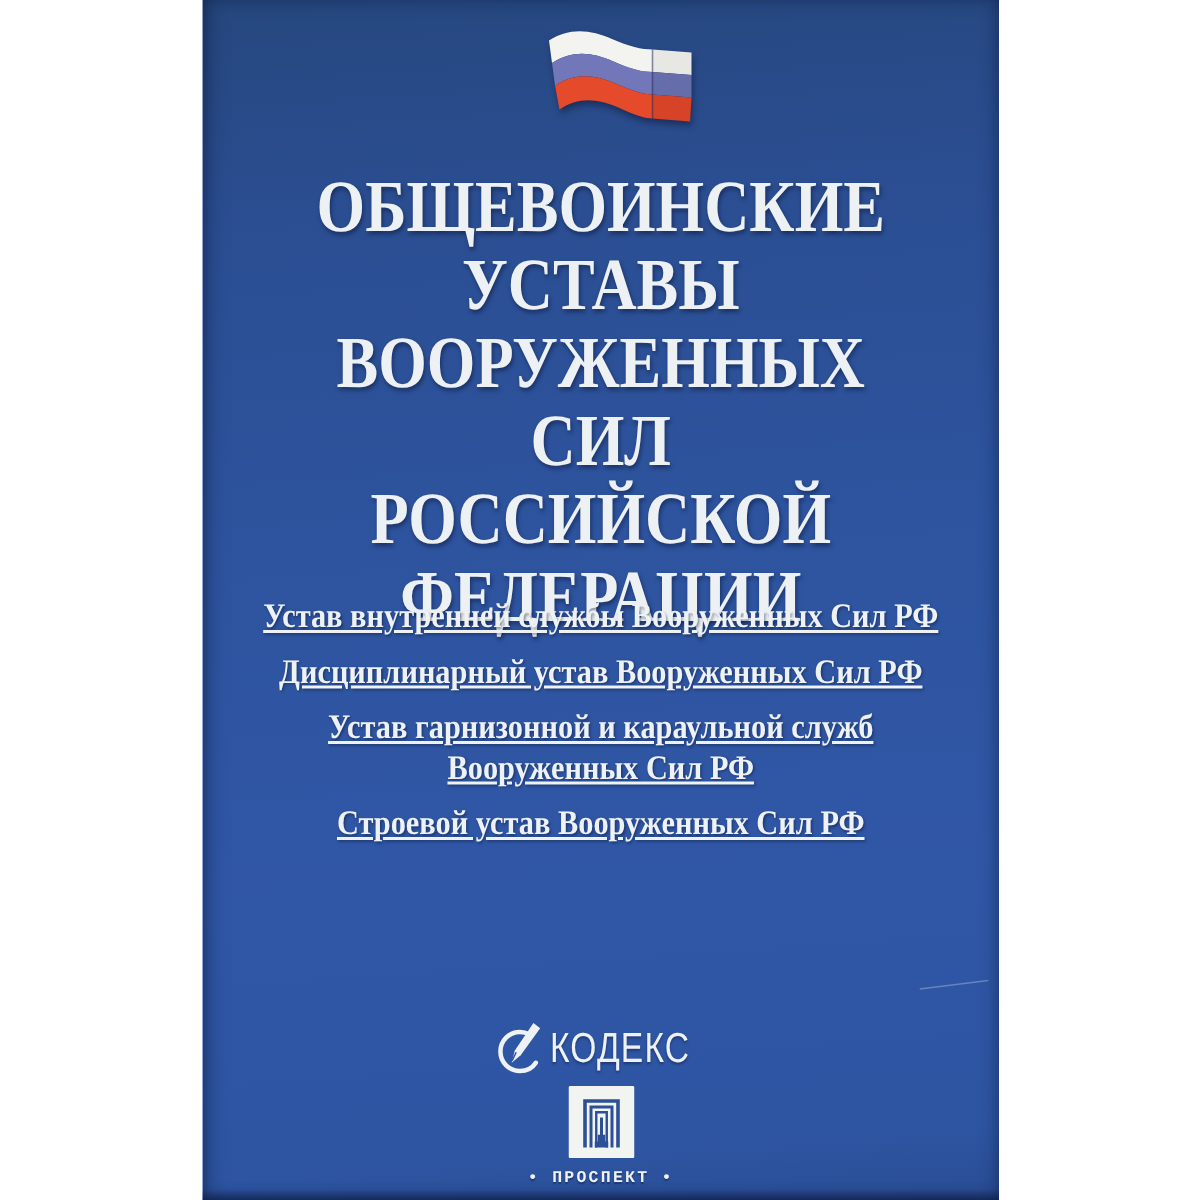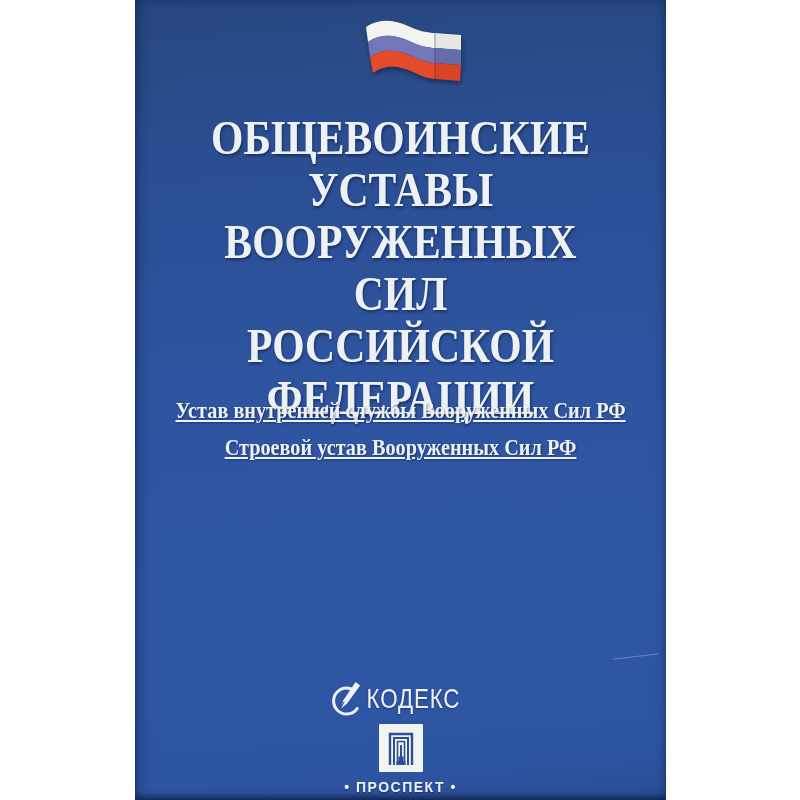--- a/index.html
+++ b/index.html
@@ -37,22 +37,22 @@
           display:flex;align-items:center;gap:0;}
   .kodeks-text{font-family:"Liberation Sans","DejaVu Sans",sans-serif;
                font-size:28px;font-weight:400;letter-spacing:1px;color:#eef2f6;
                transform:scaleX(.8);transform-origin:left center;
                text-shadow:0 1px 2px rgba(5,15,45,.4);}
 
   
   .prospekt{position:absolute;top:724px;left:50%;transform:translateX(-50%);
             width:140px;text-align:center;}
   .prospekt-text{display:block;margin-top:3px;
-                 font-family:Liberation Sans, sans-serif;
-                 font-size:14px;font-weight:700;letter-spacing:1.5px;color:#eef2f6;
+                 font-family:Liberation Mono, monospace;
+                 font-size:11px;font-weight:700;letter-spacing:1.5px;color:#eef2f6;
                  text-shadow:0 1px 1px rgba(5,15,45,.4);}
 
   .scratch{position:absolute;left:478px;top:656px;width:46px;height:1px;
            background:rgba(205,218,238,.35);transform:rotate(-7deg);}
   .bottom-edge{position:absolute;left:0;right:0;bottom:0;height:7px;
            background:linear-gradient(180deg,rgba(15,30,70,0) 0%,rgba(14,28,64,.5) 100%);}
 </style>
 </head>
 <body>
 
@@ -77,20 +77,27 @@
       <span class="title-line">ВООРУЖЕННЫХ СИЛ</span>
       <span class="title-line">РОССИЙСКОЙ</span>
       <span class="title-line">ФЕДЕРАЦИИ</span>
     </div>
 
     <div class="regs">
       <div class="reg-item">
         <span class="reg-line">Устав внутренней службы Вооруженных Сил РФ</span>
       </div>
       <div class="reg-item">
+        <span class="reg-line">Дисциплинарный устав Вооруженных Сил РФ</span>
+      </div>
+      <div class="reg-item">
+        <span class="reg-line">Устав гарнизонной и караульной служб</span>
+        <span class="reg-line">Вооруженных Сил РФ</span>
+      </div>
+      <div class="reg-item">
         <span class="reg-line">Строевой устав Вооруженных Сил РФ</span>
       </div>
     </div>
 
     <div class="kodeks">
       <svg width="36" height="38" viewBox="0 0 36 38" aria-hidden="true">
         <path d="M22.5,9.7 C20.4,8.6 18.2,8 16,8 C8.8,8 3,13.8 3,21 C3,28.2 8.8,34 16,34 C20.5,34 24.5,31.8 26.6,28.5" fill="none" stroke="#eef2f5" stroke-width="3" stroke-linecap="round"></path>
         <polygon points="25,2 29.5,5.5 16.5,23.5 10.5,28.5 12.5,20.5" fill="#eef2f5"></polygon>
         <line x1="13.5" y1="21.5" x2="10.8" y2="27.2" stroke="#2d5198" stroke-width="1"></line>
       </svg>

